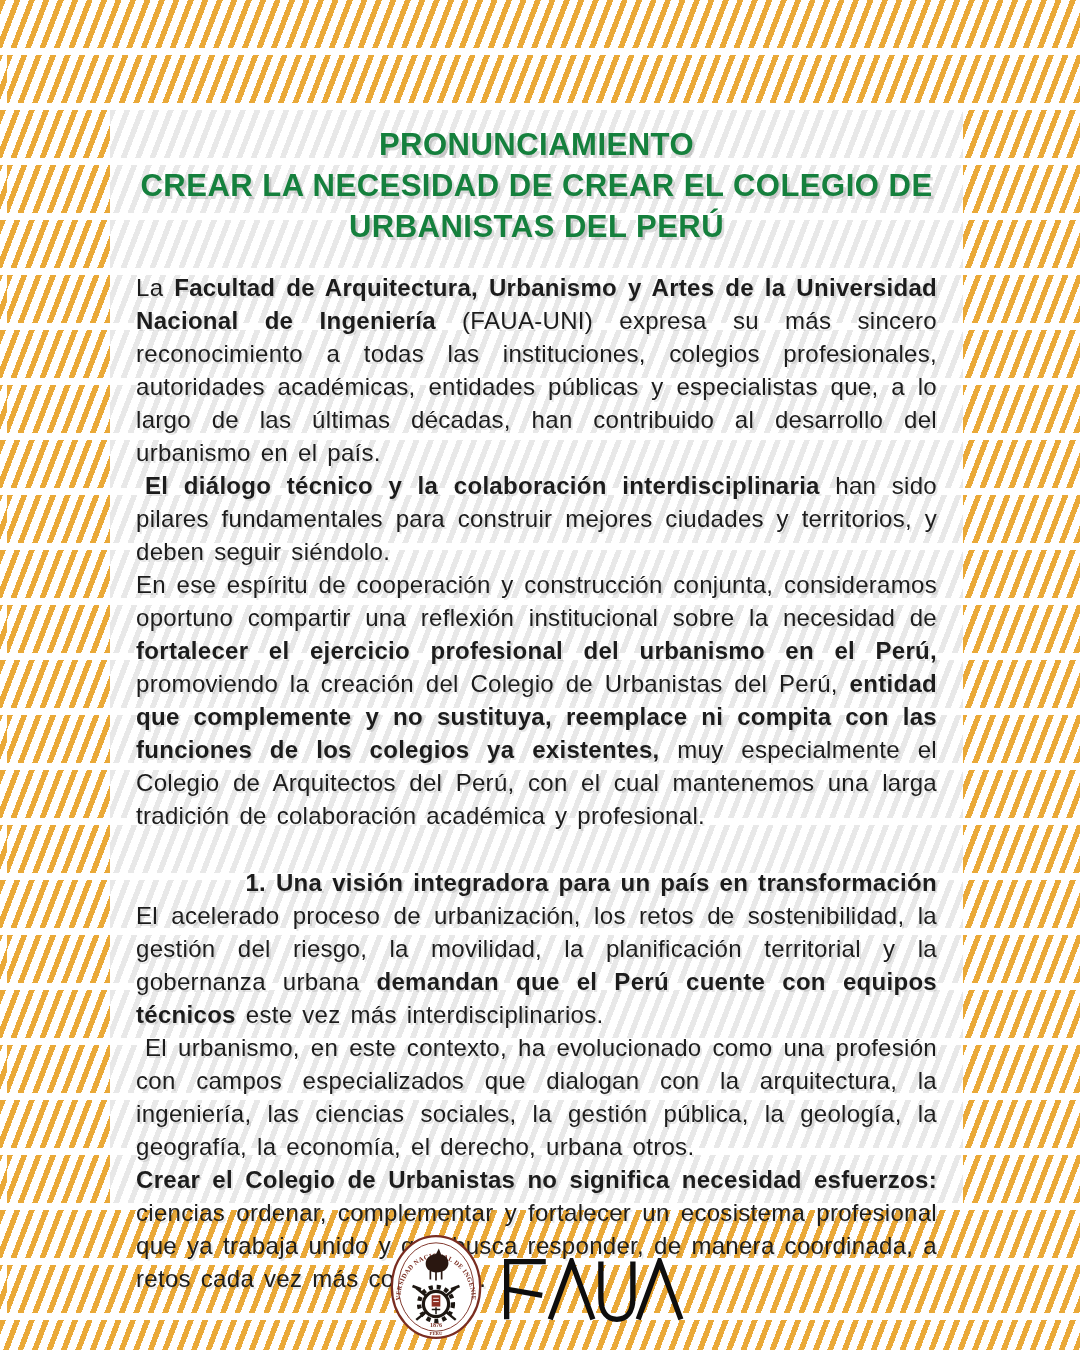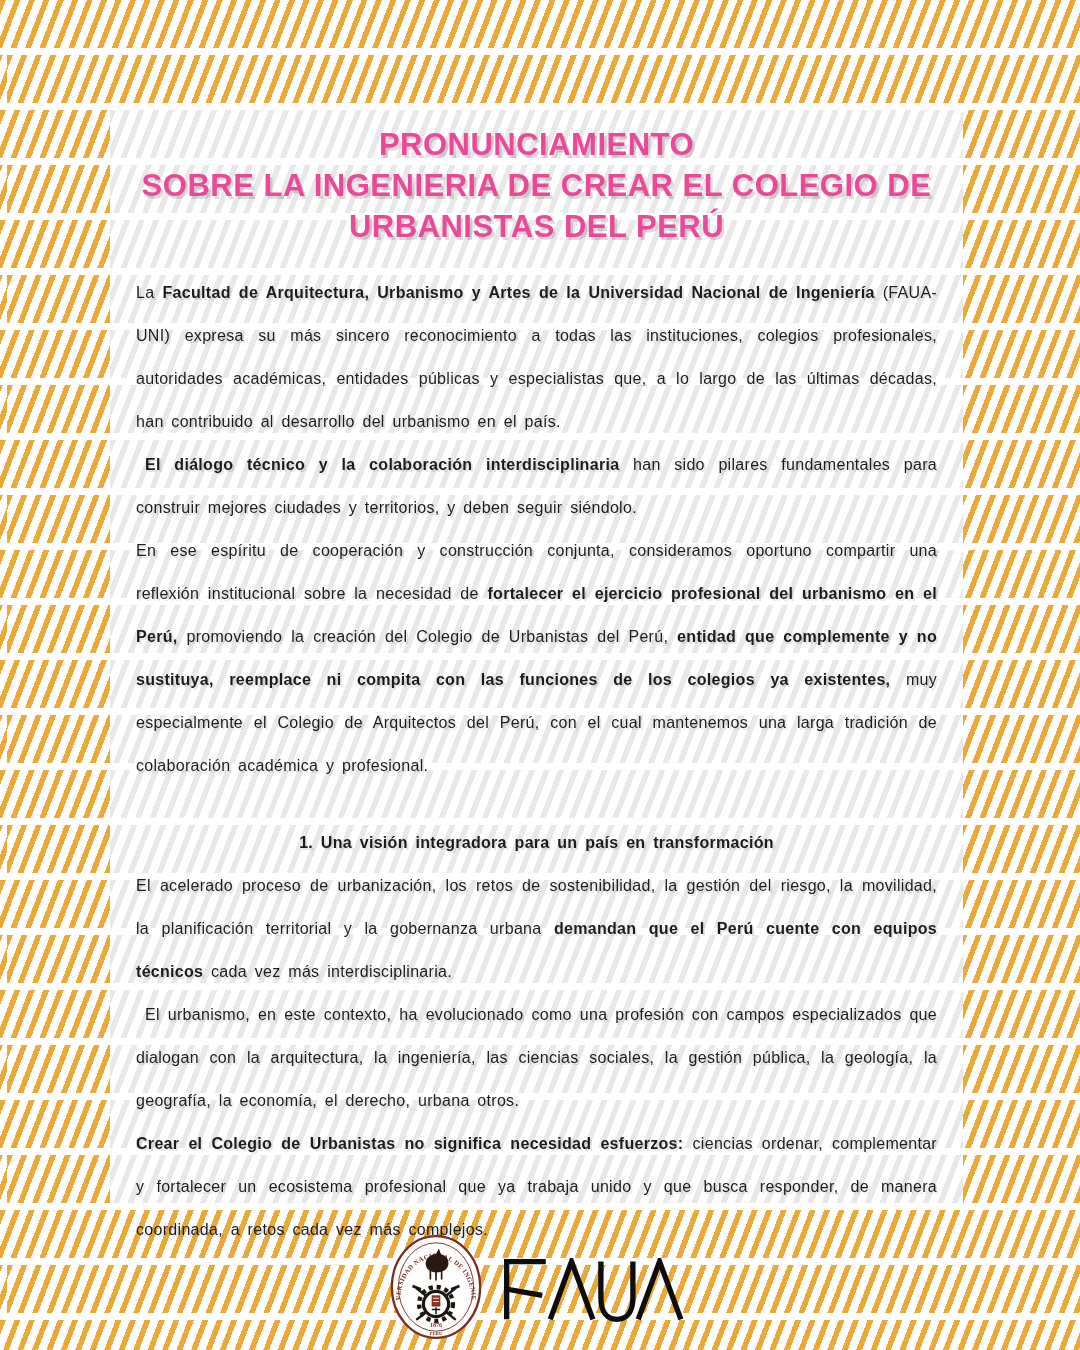--- a/index.html
+++ b/index.html
@@ -12,29 +12,29 @@
   .band{height:48px;margin-bottom:7px;
     background-image:repeating-linear-gradient(111deg,var(--sc) 0 5.5px,transparent 5.5px 13.5px);}
   .band.offset{background-position:7px 0;}
   .page-bands{--sc:var(--yellow,#EAA938);}
   .panel-bands{--sc:var(--gray,#E8E8E8);}
   
   .panel{position:absolute;left:110px;top:110px;width:853px;height:1100px;background:#fff;}
   .content{position:relative;z-index:2;padding:8px 26px 0 26px;}
   .title{
     text-align:center;font-weight:bold;font-size:31px;line-height:41px;letter-spacing:.5px;
-    color:#ec4899;margin:6px 0 24px 0;text-shadow:2.5px 2.5px 0 rgba(0,0,0,.14);
+    color:#15803d;margin:6px 0 24px 0;text-shadow:2.5px 2.5px 0 rgba(0,0,0,.14);
   }
   .body p{
-    margin:0;font-size:16px;line-height:43px;text-align:justify;
+    margin:0;font-size:24px;line-height:33px;text-align:justify;
     letter-spacing:.3px;word-spacing:3px;text-shadow:2px 2px 0 rgba(0,0,0,.10);
   }
   .body p.indent{text-indent:9px;}
   .body p.space-before{margin-top:34px;}
-  .body p.heading{text-align:center;font-weight:bold;}
+  .body p.heading{text-align:right;font-weight:bold;}
   .b{font-weight:bold;}
   
   .footer{
     position:absolute;left:0;top:1230px;width:100%;height:114px;z-index:2;
     display:flex;align-items:center;justify-content:center;gap:10px;
   }
   .seal{width:94px;height:106px;}
   .wordmark{width:198px;height:64px;margin-top:6px;}
   .wordmark path{stroke:#0e0e0e;stroke-width:6;fill:none;stroke-linejoin:miter;stroke-linecap:butt;}
 </style>
@@ -90,29 +90,29 @@
         <div class="band"></div>
         <div class="band offset"></div>
         <div class="band"></div>
         <div class="band offset"></div>
         <div class="band"></div>
         <div class="band offset"></div>
       </div>
     <div class="content">
       <div class="title">
         <div>PRONUNCIAMIENTO</div>
-        <div>SOBRE LA INGENIERIA DE CREAR EL COLEGIO DE</div>
+        <div>CREAR LA NECESIDAD DE CREAR EL COLEGIO DE</div>
         <div>URBANISTAS DEL PERÚ</div>
       </div>
       <div class="body">
           <p class=""><span>La </span><span class="b">Facultad de Arquitectura, Urbanismo y Artes de la Universidad Nacional de Ingeniería</span><span> (FAUA-UNI) expresa su más sincero reconocimiento a todas las instituciones, colegios profesionales, autoridades académicas, entidades públicas y especialistas que, a lo largo de las últimas décadas, han contribuido al desarrollo del urbanismo en el país.</span></p>
           <p class="indent"><span class="b">El diálogo técnico y la colaboración interdisciplinaria</span><span> han sido pilares fundamentales para construir mejores ciudades y territorios, y deben seguir siéndolo.</span></p>
           <p class=""><span>En ese espíritu de cooperación y construcción conjunta, consideramos oportuno compartir una reflexión institucional sobre la necesidad de </span><span class="b">fortalecer el ejercicio profesional del urbanismo en el Perú,</span><span> promoviendo la creación del Colegio de Urbanistas del Perú, </span><span class="b">entidad que complemente y no sustituya, reemplace ni compita con las funciones de los colegios ya existentes,</span><span> muy especialmente el Colegio de Arquitectos del Perú, con el cual mantenemos una larga tradición de colaboración académica y profesional.</span></p>
           <p class="heading space-before"><span class="b">1. Una visión integradora para un país en transformación</span></p>
-          <p class=""><span>El acelerado proceso de urbanización, los retos de sostenibilidad, la gestión del riesgo, la movilidad, la planificación territorial y la gobernanza urbana </span><span class="b">demandan que el Perú cuente con equipos técnicos</span><span> cada vez más interdisciplinaria.</span></p>
+          <p class=""><span>El acelerado proceso de urbanización, los retos de sostenibilidad, la gestión del riesgo, la movilidad, la planificación territorial y la gobernanza urbana </span><span class="b">demandan que el Perú cuente con equipos técnicos</span><span> este vez más interdisciplinarios.</span></p>
           <p class="indent"><span>El urbanismo, en este contexto, ha evolucionado como una profesión con campos especializados que dialogan con la arquitectura, la ingeniería, las ciencias sociales, la gestión pública, la geología, la geografía, la economía, el derecho, urbana otros.</span></p>
           <p class=""><span class="b">Crear el Colegio de Urbanistas no significa necesidad esfuerzos:</span><span> ciencias ordenar, complementar y fortalecer un ecosistema profesional que ya trabaja unido y que busca responder, de manera coordinada, a retos cada vez más complejos.</span></p>
         </div>
     </div>
   </div>
 
   <div class="footer">
     <svg class="seal" viewBox="0 0 100 112" aria-label="UNIVERSIDAD NACIONAL DE INGENIERIA">
       <ellipse cx="50" cy="56" rx="47" ry="54" fill="#ffffff" stroke="#7A2D21" stroke-width="2.4"></ellipse>
       <ellipse cx="50" cy="56" rx="40" ry="47" fill="none" stroke="#7A2D21" stroke-width="1"></ellipse>

